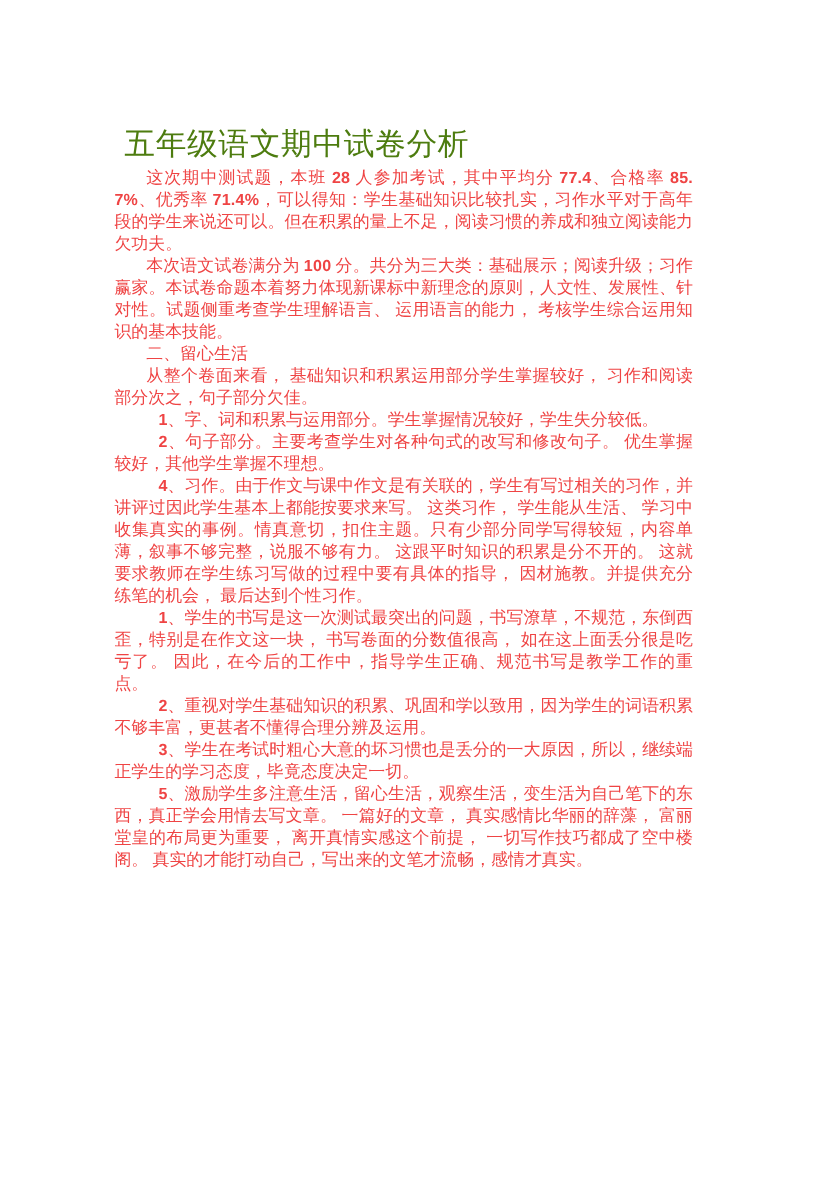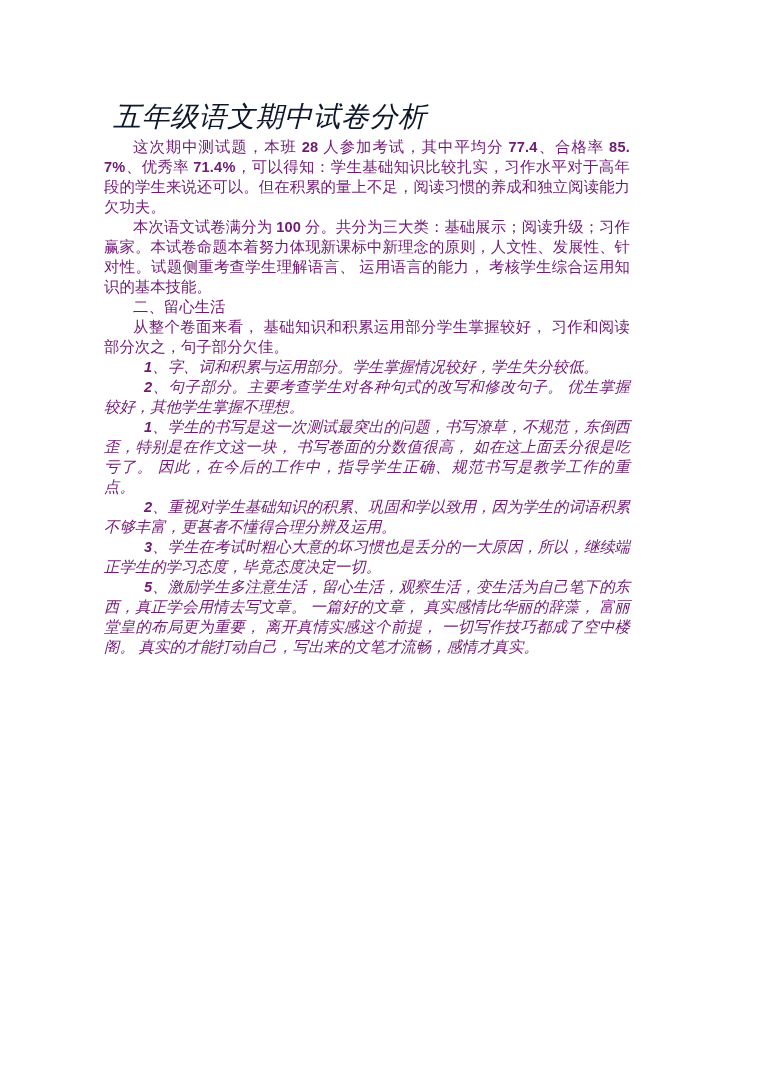--- a/index.html
+++ b/index.html
@@ -18,53 +18,53 @@
     width: 762px;
     height: 1080px;
     background: #ffffff;
     padding: 97px 132px 0 104px;
   }
   .doc-title {
     font-size: 28px;
     line-height: 37px;
     font-weight: 400;
     letter-spacing: 0.5px;
-    color: #0f172a;
-    margin: 1px 0 2px 9px;
-    font-style: italic;
+    color: #4d7c0f;
+    margin: 16px 0 2px 9px;
   }
   .doc-body p {
     margin: 0;
     font-size: 15.4px;
     line-height: 20px;
-    color: #701a75;
+    color: #ef4444;
     text-align: justify;
     letter-spacing: 0;
     word-break: break-all;
   }
   .p-body, .p-heading { text-indent: 29px; }
-  .p-num { text-indent: 40px; font-style: italic; }
+  .p-num { text-indent: 40px; }
   .num {
     font-family: "Liberation Sans", "DejaVu Sans", sans-serif;
     font-weight: 600;
     font-size: 14.6px;
     letter-spacing: 0.2px;
   }
 </style>
 </head>
 <body>
 
 <div class="page">
   <h1 class="doc-title">五年级语文期中试卷分析</h1>
 
   <div class="doc-body">
     <p class="p-body rich">这次期中测试题，本班 <span class="num">28</span> 人参加考试，其中平均分 <span class="num">77.4</span>、合格率 <span class="num">85.7%</span>、优秀率 <span class="num">71.4%</span>，可以得知：学生基础知识比较扎实，习作水平对于高年段的学生来说还可以。但在积累的量上不足，阅读习惯的养成和独立阅读能力欠功夫。</p>
     <p class="p-body rich">本次语文试卷满分为 <span class="num">100</span> 分。共分为三大类：基础展示；阅读升级；习作赢家。本试卷命题本着努力体现新课标中新理念的原则，人文性、发展性、针对性。试题侧重考查学生理解语言、 运用语言的能力， 考核学生综合运用知识的基本技能。</p>
     <p class="p-heading">二、留心生活</p>
     <p class="p-body rich">从整个卷面来看， 基础知识和积累运用部分学生掌握较好， 习作和阅读部分次之，句子部分欠佳。</p>
     <p class="p-num rich"><span class="num">1</span>、字、词和积累与运用部分。学生掌握情况较好，学生失分较低。</p>
     <p class="p-num rich"><span class="num">2</span>、句子部分。主要考查学生对各种句式的改写和修改句子。 优生掌握较好，其他学生掌握不理想。</p>
+    <p class="p-num rich"><span class="num">4</span>、习作。由于作文与课中作文是有关联的，学生有写过相关的习作，并讲评过因此学生基本上都能按要求来写。 这类习作， 学生能从生活、 学习中收集真实的事例。情真意切，扣住主题。只有少部分同学写得较短，内容单薄，叙事不够完整，说服不够有力。 这跟平时知识的积累是分不开的。 这就要求教师在学生练习写做的过程中要有具体的指导， 因材施教。并提供充分练笔的机会， 最后达到个性习作。</p>
     <p class="p-num rich"><span class="num">1</span>、学生的书写是这一次测试最突出的问题，书写潦草，不规范，东倒西歪，特别是在作文这一块， 书写卷面的分数值很高， 如在这上面丢分很是吃亏了。 因此，在今后的工作中，指导学生正确、规范书写是教学工作的重点。</p>
     <p class="p-num rich"><span class="num">2</span>、重视对学生基础知识的积累、巩固和学以致用，因为学生的词语积累不够丰富，更甚者不懂得合理分辨及运用。</p>
     <p class="p-num rich"><span class="num">3</span>、学生在考试时粗心大意的坏习惯也是丢分的一大原因，所以，继续端正学生的学习态度，毕竟态度决定一切。</p>
     <p class="p-num rich"><span class="num">5</span>、激励学生多注意生活，留心生活，观察生活，变生活为自己笔下的东西，真正学会用情去写文章。 一篇好的文章， 真实感情比华丽的辞藻， 富丽堂皇的布局更为重要， 离开真情实感这个前提， 一切写作技巧都成了空中楼阁。 真实的才能打动自己，写出来的文笔才流畅，感情才真实。</p>
   </div>
 </div>
 
 </body></html>

